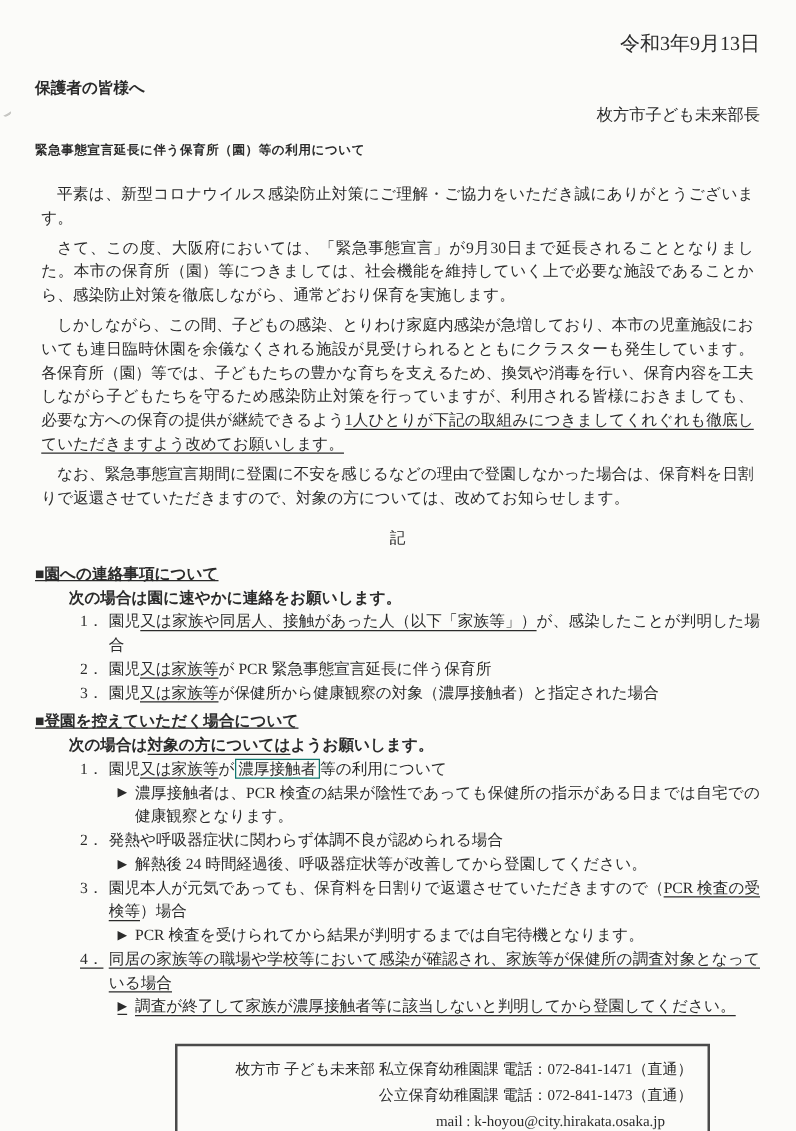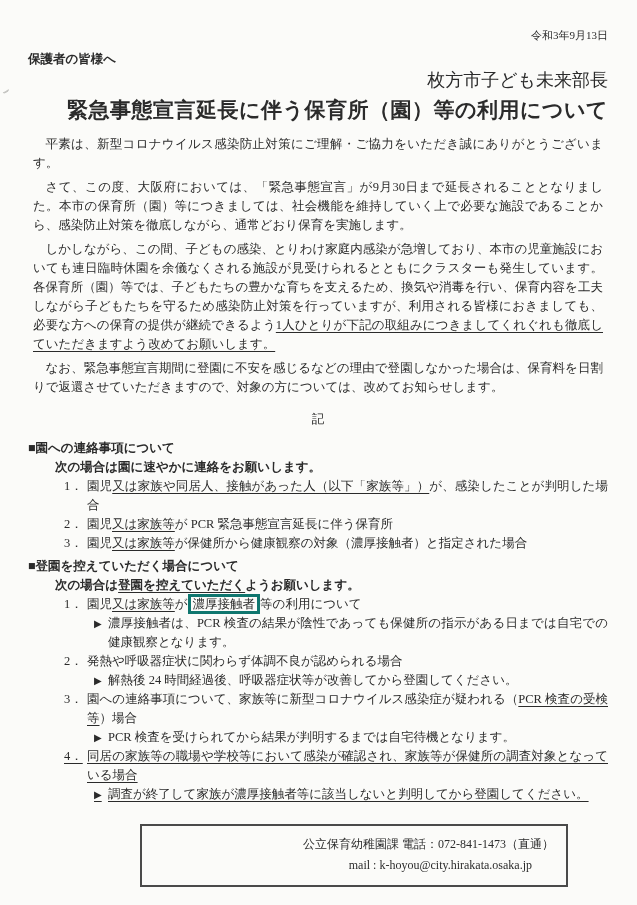--- a/index.html
+++ b/index.html
@@ -10,52 +10,53 @@
     background:#fbfbf9;
     color:#2b2b2b;
     font-family:"Liberation Serif","DejaVu Serif",serif;
     font-size:12.5px;
     line-height:19px;
     overflow:hidden;
     box-sizing:border-box;
     padding:26px 29px 0 28px;
   }
   .right{text-align:right;}
-  .date{font-size:11px;margin-bottom:5px;}
+  .date{font-size:16px;margin-bottom:16px;}
   .salutation{margin-bottom:2px;font-weight:bold;}
-  .sender{font-size:18px;margin-bottom:10px;}
+  .sender{font-size:13px;margin-bottom:10px;}
   .title{
-    text-align:right;
+    text-align:left;
     font-family:"Liberation Sans","DejaVu Sans",sans-serif;
     font-weight:bold;
-    font-size:21px;
+    font-size:10px;
     letter-spacing:.5px;
     margin:6px 0 16px 0;
   }
   .para{
     text-align:justify;
     text-indent:1em;
     margin:5px;
   }
   .u{text-decoration:underline;text-underline-offset:3px;}
   .ki{text-align:center;margin:13px 0 10px 0;}
   .sec-heading{
     font-family:"Liberation Sans","DejaVu Sans",sans-serif;
     font-weight:bold;
     margin-top:4px;
+    text-decoration:underline;
   }
   .sec-intro{margin-left:27px;font-weight:bold;}
   .item{display:flex;margin-left:36px;}
   .item .num{flex:0 0 23px;white-space:nowrap;}
   .item .itext{flex:1;text-align:justify;}
   .sub{display:flex;margin-left:66px;}
   .sub .arrow{flex:0 0 14px;font-size:10px;line-height:19px;}
   .sub .stext{flex:1;text-align:justify;}
   .boxed{
-    border:3px solid #0f766e;
+    border:1px solid #0f766e;
     padding:0 2px;
   }
   .sec2{margin-top:0;}
   .contact-box{
     box-sizing:border-box;
     width:428px;
     margin:20px 40px 0 auto;
     border:2px solid #4a4a4a;
     padding:8px 12px 9px 12px;
     font-size:12px;
@@ -102,21 +103,21 @@
       <span class="itext"><span>園児</span><span class="u">又は家族等</span><span>が PCR 緊急事態宣言延長に伴う保育所</span></span>
     </div>
     <div class="item">
       <span class="num">3．</span>
       <span class="itext"><span>園児</span><span class="u">又は家族等</span><span>が保健所から健康観察の対象（濃厚接触者）と指定された場合</span></span>
     </div>
   </div>
 
   <div class="section sec2">
     <div class="sec-heading">■登園を控えていただく場合について</div>
-    <div class="sec-intro"><span>次の場合は</span><span class="u">登園を控えていただく</span><span>ようお願いします。</span></div>
+    <div class="sec-intro"><span>次の場合は</span><span class="u">対象の方については</span><span>ようお願いします。</span></div>
 
     <div class="item">
       <span class="num">1．</span>
       <span class="itext"><span>園児</span><span class="u">又は家族等</span><span>が</span><span class="boxed">濃厚接触者</span><span>等の利用について</span></span>
     </div>
     <div class="sub">
       <span class="arrow">▶</span>
       <span class="stext">濃厚接触者は、PCR 検査の結果が陰性であっても保健所の指示がある日までは自宅での健康観察となります。</span>
     </div>
 
@@ -124,34 +125,35 @@
       <span class="num">2．</span>
       <span class="itext">発熱や呼吸器症状に関わらず体調不良が認められる場合</span>
     </div>
     <div class="sub">
       <span class="arrow">▶</span>
       <span class="stext">解熱後 24 時間経過後、呼吸器症状等が改善してから登園してください。</span>
     </div>
 
     <div class="item">
       <span class="num">3．</span>
-      <span class="itext"><span>園への連絡事項について、家族等に新型コロナウイルス感染症が疑われる（</span><span class="u">PCR 検査の受検等</span><span>）場合</span></span>
+      <span class="itext"><span>園児本人が元気であっても、保育料を日割りで返還させていただきますので（</span><span class="u">PCR 検査の受検等</span><span>）場合</span></span>
     </div>
     <div class="sub">
       <span class="arrow">▶</span>
       <span class="stext">PCR 検査を受けられてから結果が判明するまでは自宅待機となります。</span>
     </div>
 
     <div class="item">
       <span class="num u">4．</span>
       <span class="itext"><span class="u">同居の家族等の職場や学校等において感染が確認され、家族等が保健所の調査対象となっている場合</span></span>
     </div>
     <div class="sub">
       <span class="arrow u">▶</span>
       <span class="stext u">調査が終了して家族が濃厚接触者等に該当しないと判明してから登園してください。</span>
     </div>
   </div>
 
   <div class="contact-box">
+    <div>枚方市 子ども未来部 私立保育幼稚園課 電話：072-841-1471（直通）</div>
     <div>公立保育幼稚園課 電話：072-841-1473（直通）</div>
     <div class="mail">mail : k-hoyou@city.hirakata.osaka.jp</div>
   </div>
 </div>
 
 </body></html>

